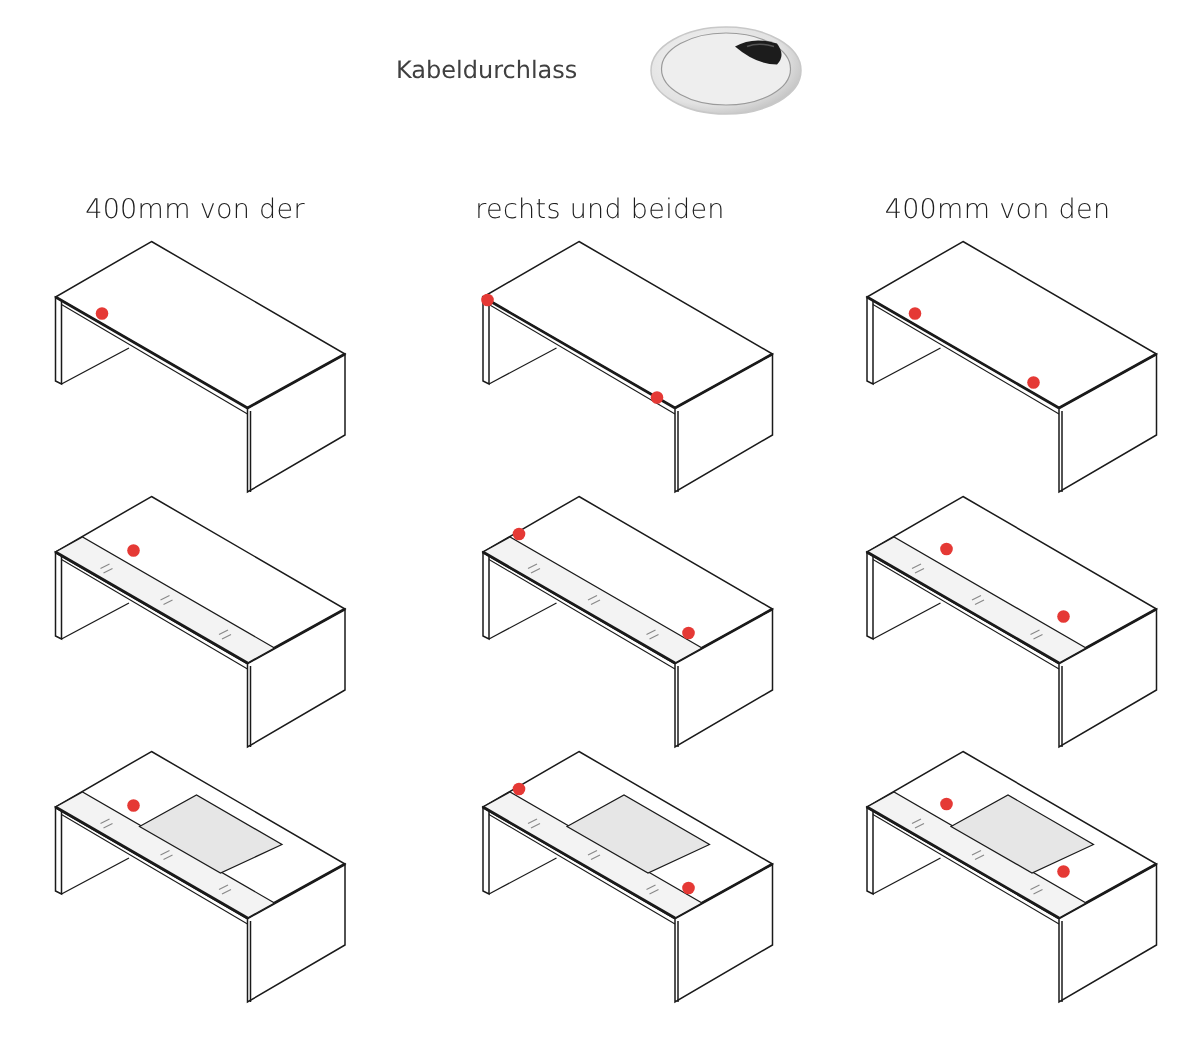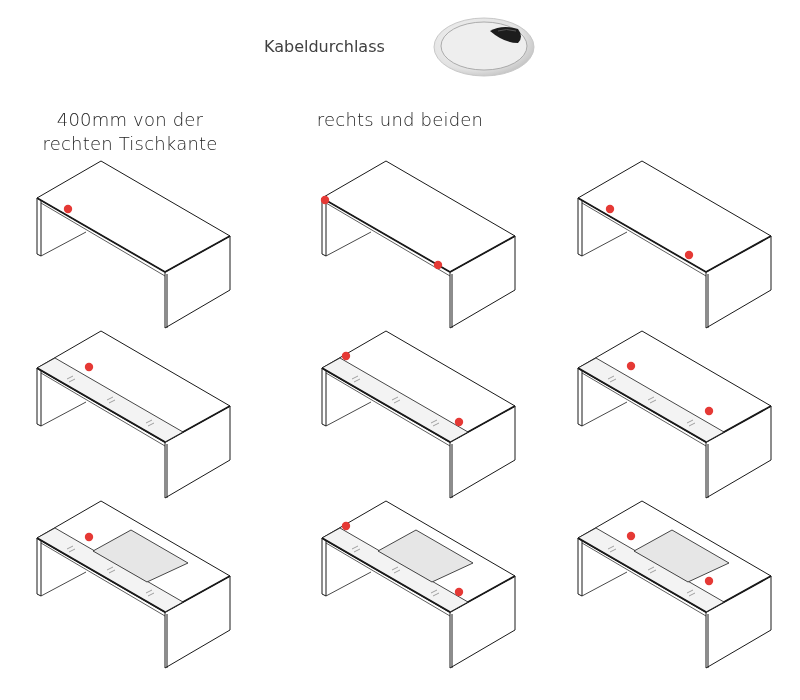--- a/index.html
+++ b/index.html
@@ -1,19 +1,19 @@
 <!DOCTYPE html>
 <html><head>
 <meta charset="utf-8">
 <style>
   html, body { margin:0; padding:0; background:#ffffff; }
   body { width:800px; height:700px; position:relative; overflow:hidden;
          font-family:"DejaVu Sans", sans-serif; color:#222; }
   .label { position:absolute; font-size:18px; font-weight:300; text-align:center;
-           line-height:24px; letter-spacing:0.2px; color:#1e1e1e; }
+           line-height:24px; letter-spacing:0.2px; color:#1e1e1e;margin-top:20px; }
   .header-label { position:absolute; left:264px; top:37px; font-size:16px; color:#404040; }
   .grommet { position:absolute; left:432px; top:15px; width:104px; height:62px; }
   .diagram { position:absolute; left:0; top:0; width:800px; height:700px; }
 </style>
 </head>
 <body>
 
 <div class="header-label">Kabeldurchlass</div>
 
 <svg class="grommet" viewBox="0 0 104 62">
@@ -25,26 +25,26 @@
     </radialGradient>
   </defs>
   <ellipse cx="52" cy="32" rx="50" ry="29" fill="url(#gg)" stroke="#c8c8c8" stroke-width="1"></ellipse>
   <ellipse cx="52" cy="31" rx="43" ry="24" fill="#eeeeee" stroke="#9a9a9a" stroke-width="0.8"></ellipse>
   <path d="M58 16 Q70 9 86 14 Q92 22 86 28 Q72 28 58 16 Z" fill="#1c1c1c"></path>
   <path d="M66 16 Q74 13 84 16" stroke="#555" stroke-width="1" fill="none"></path>
 </svg>
 
 <div class="label" style="left:20px; top:108px; width:220px;">
   <div>400mm von der</div>
-  <div>rechten Tischkante</div>
 </div>
 <div class="label" style="left:290px; top:108px; width:220px;">
   <div>rechts und beiden</div>
 </div>
 <div class="label" style="left:555px; top:108px; width:220px;">
+  <div>400mm von den</div>
 </div>
 
 <svg class="diagram" viewBox="0 0 800 700">
   <defs>
 
     <g id="desk-base">
 
       <polygon points="165,272 230,236 230,290 165,328" fill="#ffffff" stroke="#1a1a1a" stroke-width="1"></polygon>
       <line x1="167" y1="274" x2="167" y2="328" stroke="#1a1a1a" stroke-width="1"></line>
 

